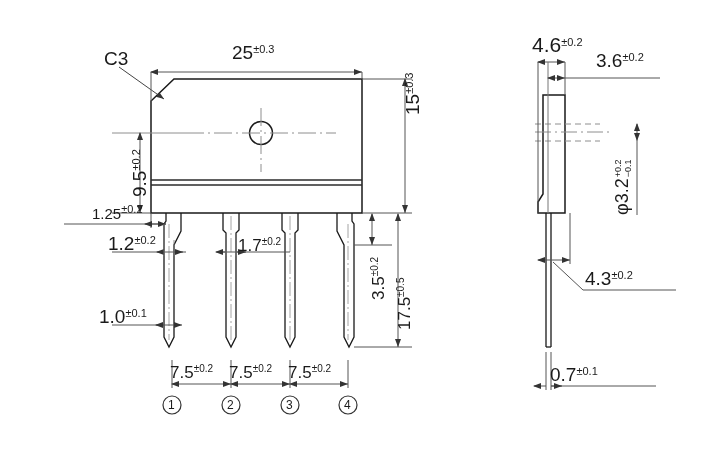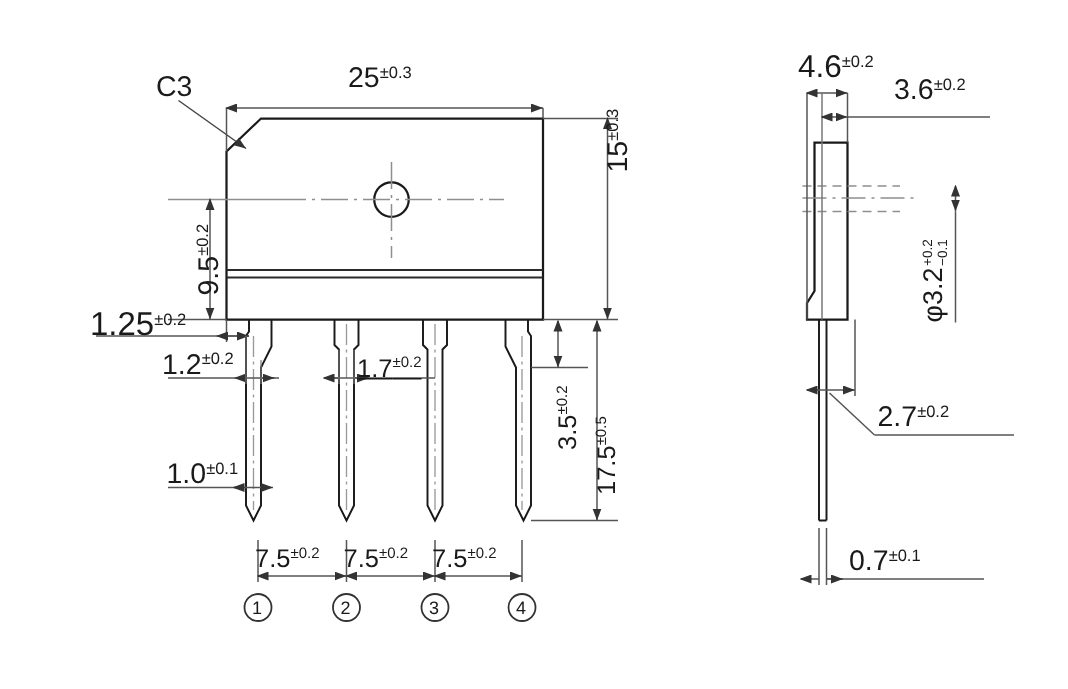--- a/index.html
+++ b/index.html
@@ -203,32 +203,32 @@
 
 <div style="position:absolute;left:402px;top:115px;white-space:nowrap;transform:rotate(-90deg);transform-origin:0 0;">
   <span style="font-size:19px;">15</span><span style="font-size:11px;vertical-align:super;">±0.3</span>
 </div>
 
 <div style="position:absolute;left:129px;top:197px;white-space:nowrap;transform:rotate(-90deg);transform-origin:0 0;">
   <span style="font-size:19px;">9.5</span><span style="font-size:11px;vertical-align:super;">±0.2</span>
 </div>
 
 <div style="position:absolute;left:60px;top:203px;white-space:nowrap;">
-  <span style="font-size:22px;">1.25</span><span style="font-size:11px;vertical-align:super;">±0.2</span>
+  <span style="font-size:15px;margin-left:32px;">1.25</span><span style="font-size:11px;vertical-align:super;">±0.2</span>
 </div>
 
 <div style="position:absolute;left:108px;top:233px;white-space:nowrap;">
   <span style="font-size:19px;">1.2</span><span style="font-size:11px;vertical-align:super;">±0.2</span>
 </div>
 
-<div style="position:absolute;left:238px;top:236px;white-space:nowrap;text-decoration:underline;">
+<div style="position:absolute;left:238px;top:236px;white-space:nowrap;">
   <span style="font-size:17px;">1.7</span><span style="font-size:10px;vertical-align:super;">±0.2</span>
 </div>
 
-<div style="position:absolute;left:111px;top:306px;white-space:nowrap;">
+<div style="position:absolute;left:99px;top:306px;white-space:nowrap;">
   <span style="font-size:19px;">1.0</span><span style="font-size:11px;vertical-align:super;">±0.1</span>
 </div>
 
 <div style="position:absolute;left:369px;top:300px;white-space:nowrap;transform:rotate(-90deg);transform-origin:0 0;">
   <span style="font-size:17px;">3.5</span><span style="font-size:10px;vertical-align:super;">±0.2</span>
 </div>
 
 <div style="position:absolute;left:395px;top:330px;white-space:nowrap;transform:rotate(-90deg);transform-origin:0 0;">
   <span style="font-size:17px;">17.5</span><span style="font-size:10px;vertical-align:super;">±0.5</span>
 </div>
@@ -262,20 +262,20 @@
 
 <div style="position:absolute;left:568px;top:50px;white-space:nowrap;">
   <span style="font-size:19px;margin-left:28px;">3.6</span><span style="font-size:11px;vertical-align:super;">±0.2</span>
 </div>
 
 <div style="position:absolute;left:612px;top:215px;white-space:nowrap;transform:rotate(-90deg);transform-origin:0 0;">
   <span style="font-size:18px;">φ</span><span style="font-size:18px;">3.2</span><span style="display:inline-block;font-size:9px;line-height:1.05;vertical-align:middle;margin-left:1px;"><span style="display:block;">+0.2</span><span style="display:block;">−0.1</span></span>
 </div>
 
 <div style="position:absolute;left:585px;top:268px;white-space:nowrap;">
-  <span style="font-size:19px;">2.7</span><span style="font-size:11px;vertical-align:super;">±0.2</span>
-</div>
-
-<div style="position:absolute;left:566px;top:364px;white-space:nowrap;">
+  <span style="font-size:19px;">4.3</span><span style="font-size:11px;vertical-align:super;">±0.2</span>
+</div>
+
+<div style="position:absolute;left:550px;top:364px;white-space:nowrap;">
   <span style="font-size:19px;">0.7</span><span style="font-size:11px;vertical-align:super;">±0.1</span>
 </div>
 
 </div>
 
 </body></html>

